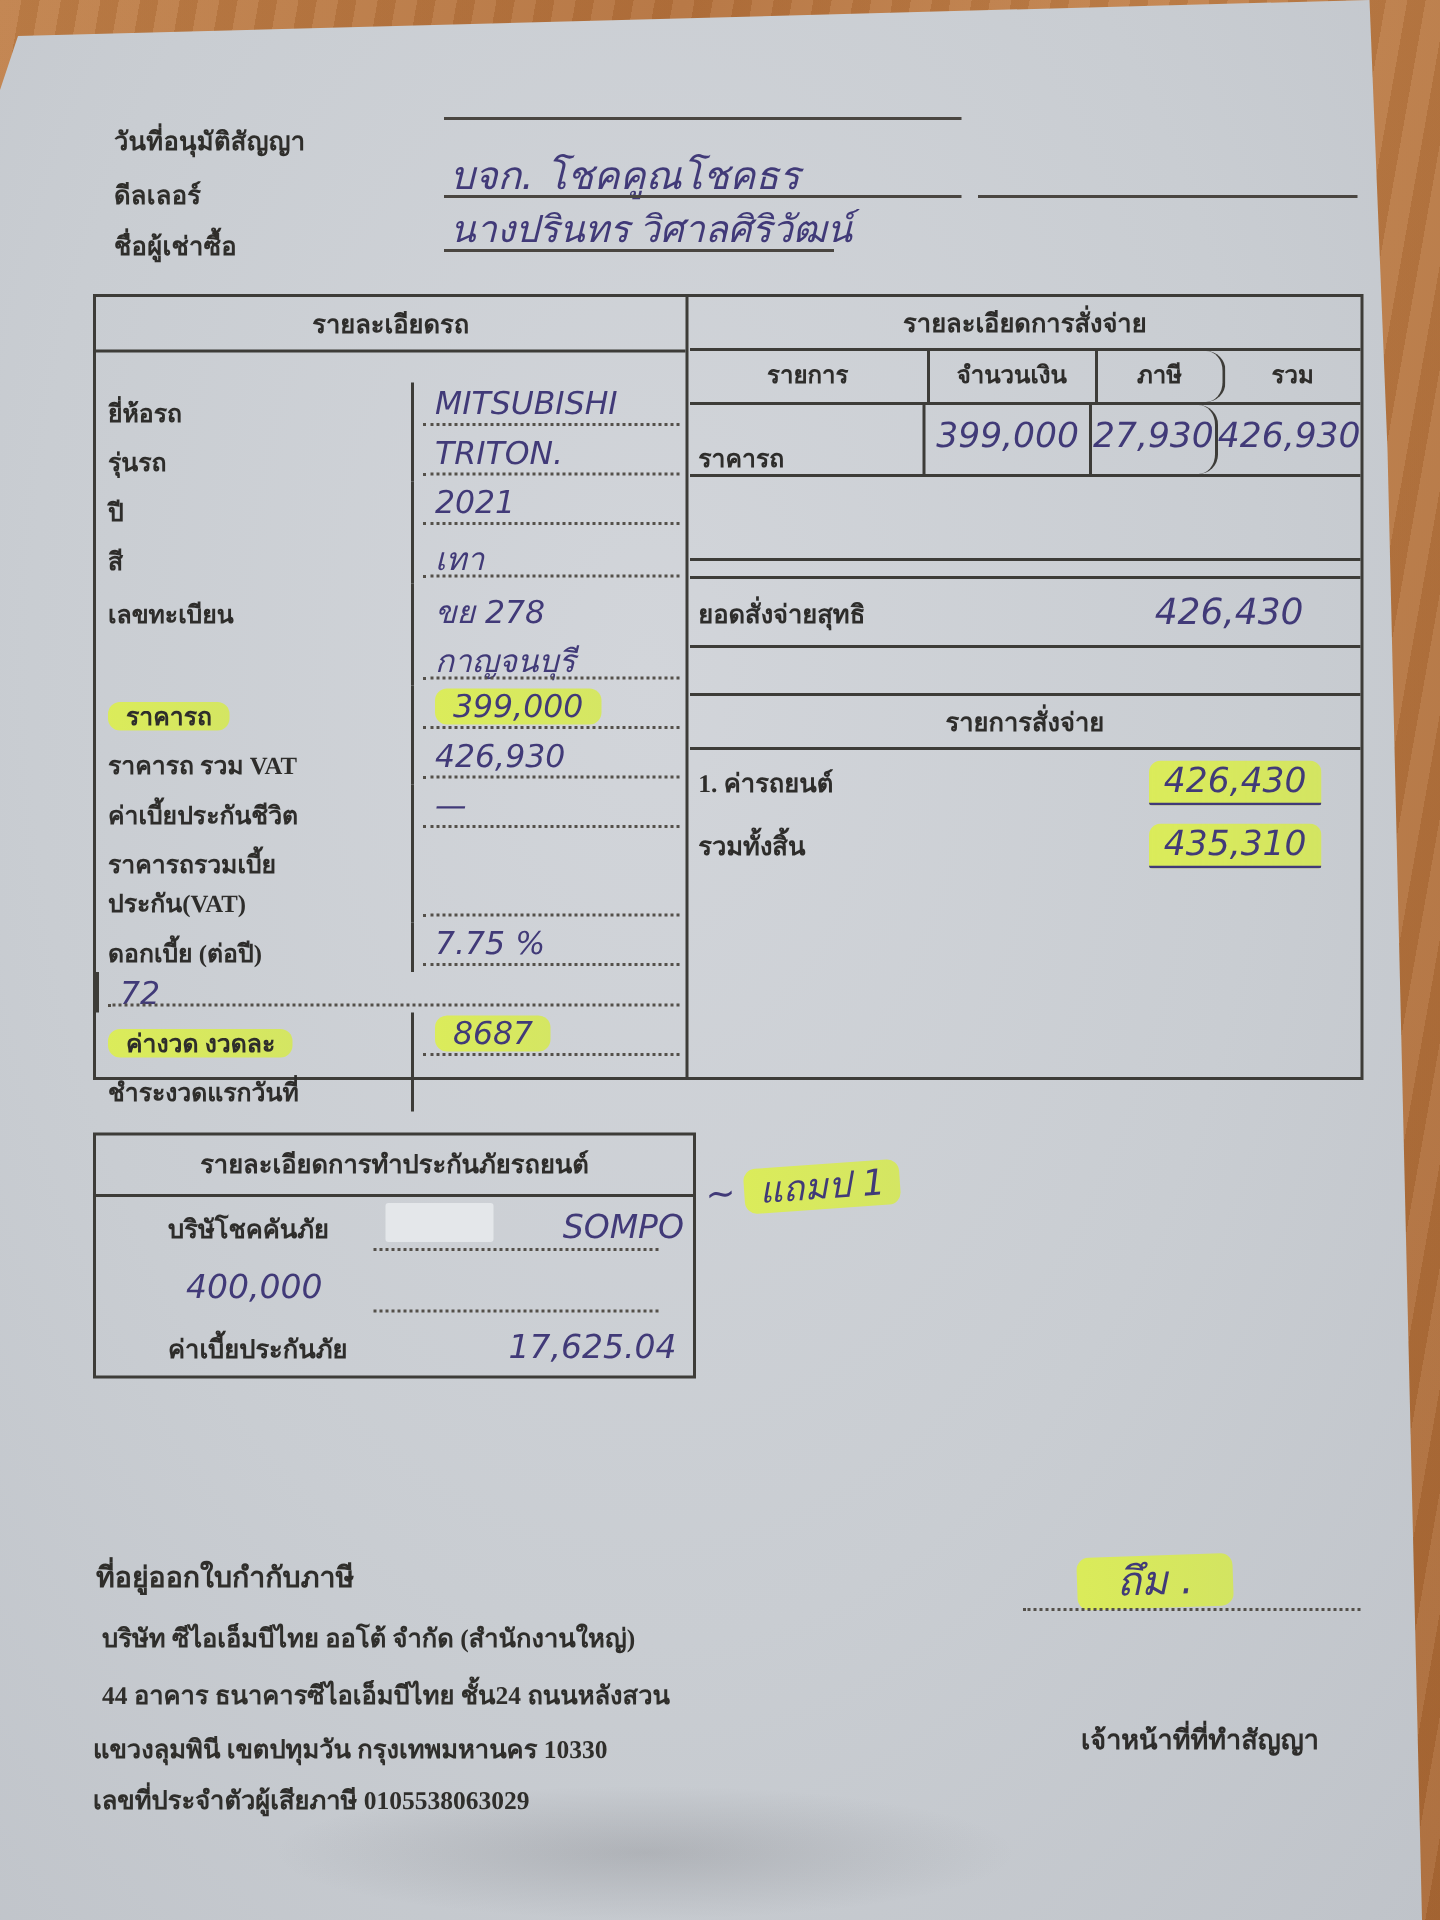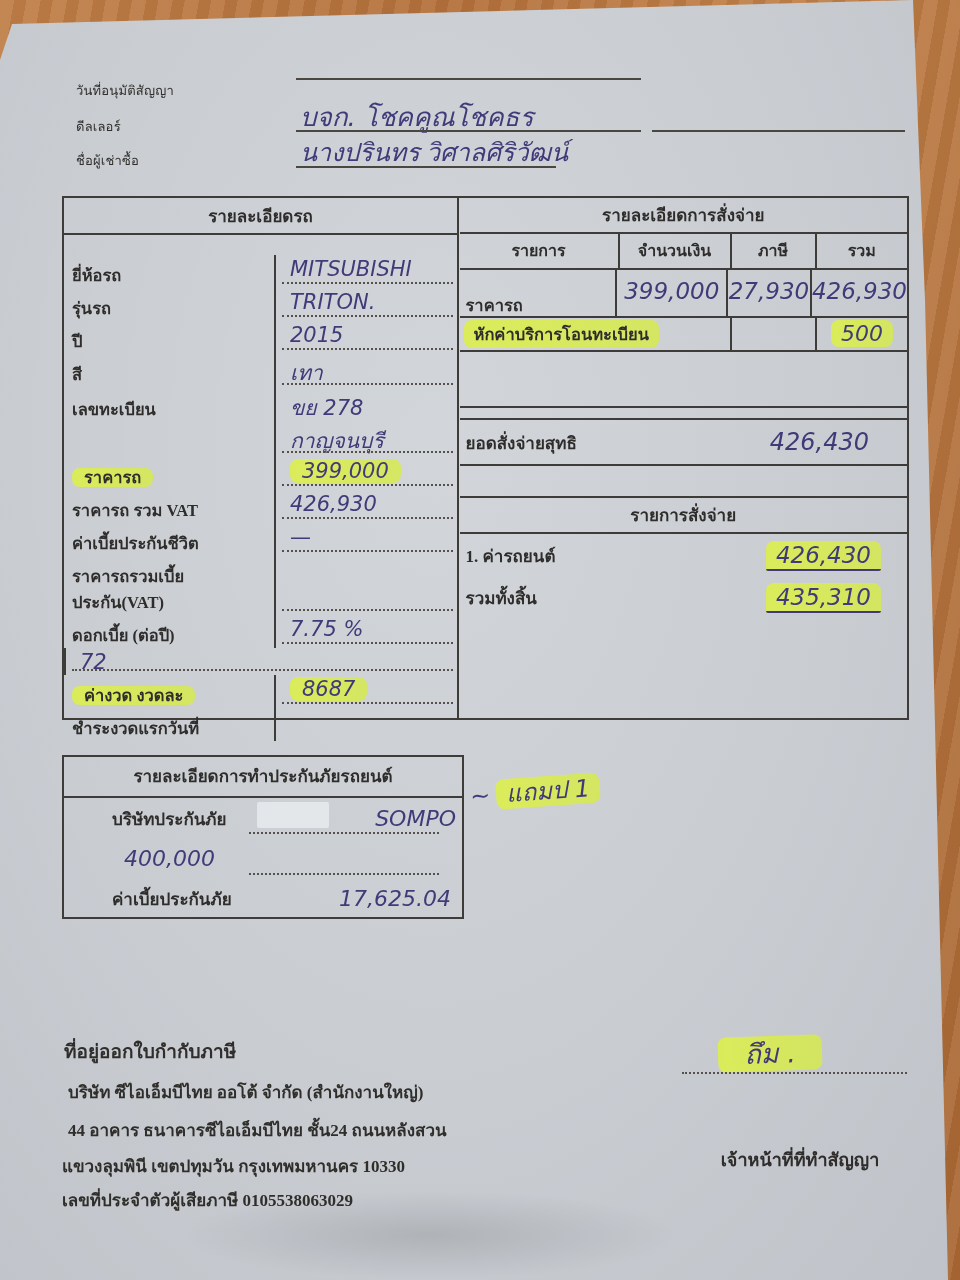--- a/index.html
+++ b/index.html
@@ -15,21 +15,21 @@
   .paper{
     position:absolute;inset:0;
     clip-path:polygon(12px 24px,913px 0px,925px 300px,948px 1280px,0px 1280px,0px 60px);
     background:
       radial-gradient(ellipse at 45% 35%,#d2d5da 0%,#c9cdd2 55%,#bfc3c9 100%);
   }
   .paper::after{content:"";position:absolute;left:180px;top:1190px;width:500px;height:90px;
     background:radial-gradient(ellipse at center,rgba(70,70,75,.18),rgba(70,70,75,0) 70%);}
   .content{position:absolute;inset:0;color:#2e2d2b;}
 
-  .plabel{position:absolute;font-size:13px;font-weight:normal;color:#2f2e2b;letter-spacing:.2px;}
+  .plabel{position:absolute;font-size:17px;font-weight:bold;color:#2f2e2b;letter-spacing:.2px;}
   .hand{font-family:"DejaVu Sans",sans-serif;color:#413a78;font-style:italic;}
   .hl{background:linear-gradient(90deg,rgba(220,238,80,.92),rgba(214,235,70,.8));border-radius:8px;padding:1px 10px;}
 
   .hline{position:absolute;border-bottom:2px solid #4a4641;}
   .dotline{position:absolute;border-bottom:2px dotted #54504a;}
 
   
   .tbl{position:absolute;left:62px;top:196px;width:843px;height:520px;border:2.5px solid #3d3c38;}
   .tbl *{box-sizing:border-box;}
   .vsplit{position:absolute;top:0;bottom:0;left:393px;width:0;border-left:2.5px solid #3d3c38;}
@@ -41,21 +41,21 @@
   .car-row .val{flex:1;position:relative;border-left:2.5px solid #3d3c38;padding:2px 4px 0 14px;font-size:21px;}
   .car-row .val.dotted::after{content:"";position:absolute;left:6px;right:4px;bottom:4px;border-bottom:2px dotted #54504a;}
   .car-row .lab .hl,.car-row .val .hl{padding:0 12px;}
 
   .pay{position:absolute;left:395.5px;top:0;right:0;bottom:0;}
   .pay-title{height:36px;line-height:36px;border-bottom:2.5px solid #3d3c38;}
   .pay-cols{display:flex;height:36px;border-bottom:2.5px solid #3d3c38;}
   .pay-cols div{line-height:34px;font-size:16px;font-weight:bold;text-align:center;}
   .c1{width:160px;border-right:2.5px solid #3d3c38;}
   .c2{width:112px;border-right:2.5px solid #3d3c38;}
-  .c3{width:85px;border-right:2.5px solid #3d3c38;}
+  .c3{width:85px;border-right:2.5px solid #3d3c38;border-radius:13px;}
   .c4{flex:1;}
   .pay-r1{display:flex;height:48px;border-bottom:2.5px solid #3d3c38;}
   .pay-r1 .c1{font-size:16.5px;font-weight:bold;padding:22px 0 0 6px;text-align:left;}
   .pay-r1 .num{font-size:23px;text-align:center;padding-top:8px;}
   .pay-r2{display:flex;height:34px;border-bottom:2.5px solid #3d3c38;align-items:center;}
   .pay-r2 .dl{width:272.5px;border-right:2.5px solid #3d3c38;align-self:stretch;display:flex;align-items:center;padding-left:4px;font-size:16.5px;font-weight:bold;}
   .pay-r2 .de{width:85px;border-right:2.5px solid #3d3c38;align-self:stretch;}
   .pay-r2 .dv{flex:1;text-align:center;font-size:22px;}
   .pay-empty1{height:56px;border-bottom:2.5px solid #3d3c38;}
   .pay-thin{height:12px;border-bottom:2.5px solid #3d3c38;}
@@ -112,21 +112,21 @@
       <div class="car-row">
         <div class="lab">ยี่ห้อรถ</div>
         <div class="val dotted"><span class="hand">MITSUBISHI</span></div>
       </div>
       <div class="car-row">
         <div class="lab">รุ่นรถ</div>
         <div class="val dotted"><span class="hand">TRITON.</span></div>
       </div>
       <div class="car-row">
         <div class="lab">ปี</div>
-        <div class="val dotted"><span class="hand">2015</span></div>
+        <div class="val dotted"><span class="hand">2021</span></div>
       </div>
       <div class="car-row">
         <div class="lab">สี</div>
         <div class="val dotted"><span class="hand">เทา</span></div>
       </div>
       <div class="car-row">
         <div class="lab">เลขทะเบียน</div>
         <div class="val dotted"><span class="hand">ขย 278 กาญจนบุรี</span></div>
       </div>
       <div class="car-row">
@@ -169,27 +169,20 @@
         <div class="c2">จำนวนเงิน</div>
         <div class="c3">ภาษี</div>
         <div class="c4">รวม</div>
       </div>
       <div class="pay-r1">
         <div class="c1">ราคารถ</div>
         <div class="c2 num hand">399,000</div>
         <div class="c3 num hand">27,930</div>
         <div class="c4 num hand">426,930</div>
       </div>
-      <div class="pay-r2">
-        <div class="dl">
-              <span class="hl">หักค่าบริการโอนทะเบียน</span>
-            </div>
-        <div class="de"></div>
-        <div class="dv"><span class="hand hl">500</span></div>
-      </div>
       <div class="pay-empty1"></div>
       <div class="pay-thin"></div>
       <div class="pay-net">
         <div class="nl">ยอดสั่งจ่ายสุทธิ</div>
         <div class="nv hand">426,430</div>
       </div>
       <div class="pay-gap"></div>
       <div class="order-title sec-title">รายการสั่งจ่าย</div>
       <div class="order-row">
         <div class="ol">1. ค่ารถยนต์</div>
@@ -199,21 +192,21 @@
         <div class="ol">รวมทั้งสิ้น</div>
         <div class="ov"><span class="hand hl">435,310</span></div>
       </div>
     </div>
   </div>
 
   <div class="ins">
     <div class="ins-head">รายละเอียดการทำประกันภัยรถยนต์</div>
     <div class="ins-row">
       <div class="patch"></div>
-      <div class="il">บริษัทประกันภัย</div>
+      <div class="il">บริษัโชคคันภัย</div>
       <div class="iv hand" style="padding-left:90px;">SOMPO</div>
       <div class="ins-dot" style="bottom:4px;"></div>
     </div>
     <div class="ins-row">
       <div class="iv hand" style="padding-left:60px;">400,000</div>
       <div class="ins-dot" style="bottom:3px;"></div>
     </div>
     <div class="ins-row">
       <div class="il">ค่าเบี้ยประกันภัย</div>
       <div class="iv hand" style="padding-left:52px;">17,625.04</div>

